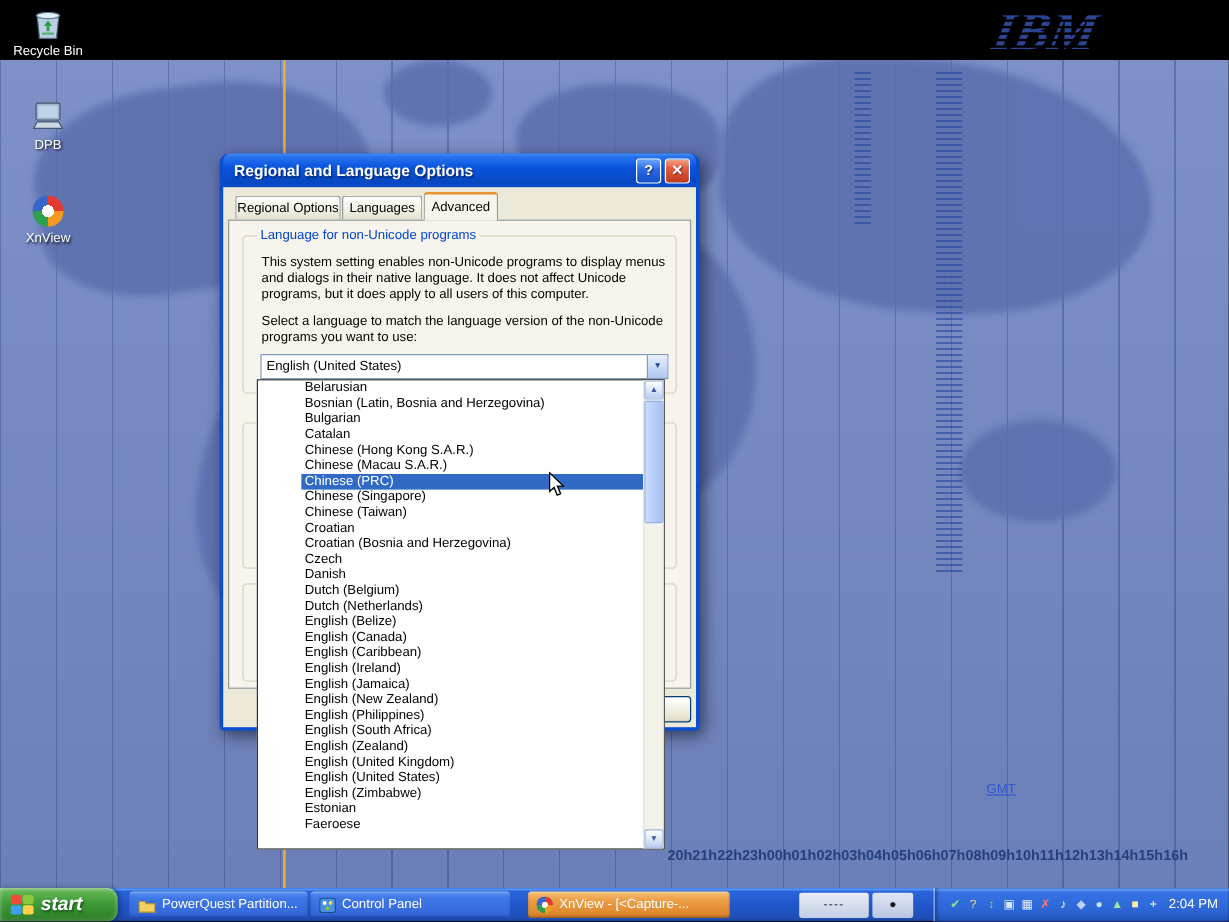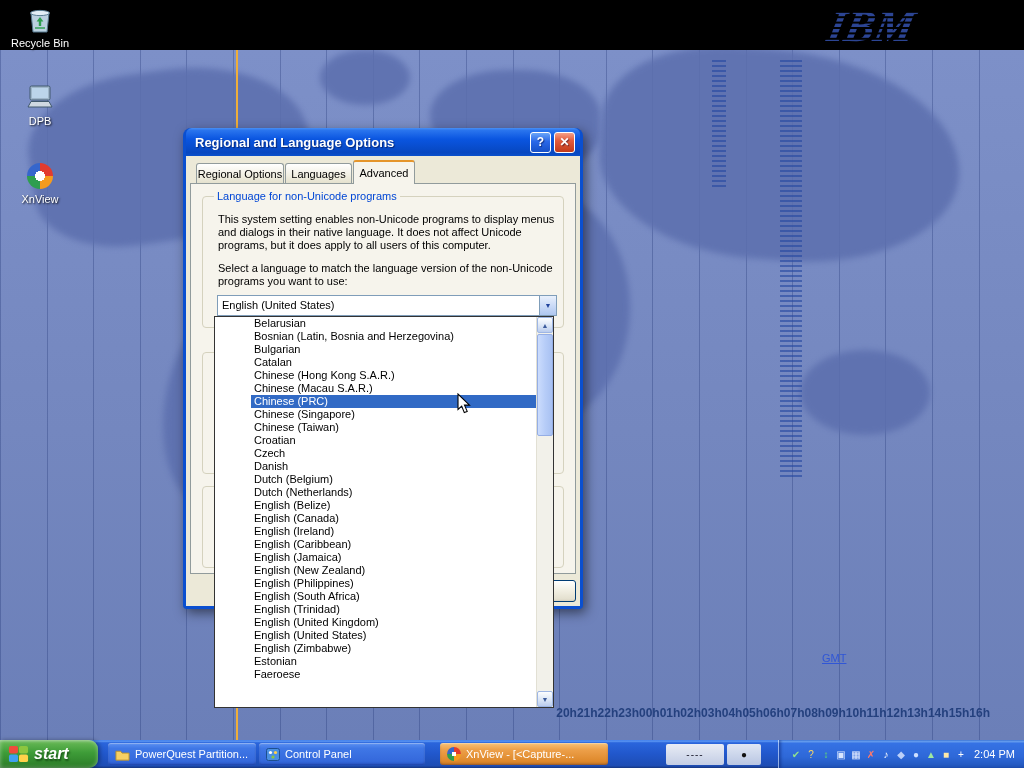--- a/index.html
+++ b/index.html
@@ -254,33 +254,34 @@
         <div class="dd-item">Belarusian</div>
         <div class="dd-item">Bosnian (Latin, Bosnia and Herzegovina)</div>
         <div class="dd-item">Bulgarian</div>
         <div class="dd-item">Catalan</div>
         <div class="dd-item">Chinese (Hong Kong S.A.R.)</div>
         <div class="dd-item">Chinese (Macau S.A.R.)</div>
         <div class="dd-item sel">Chinese (PRC)</div>
         <div class="dd-item">Chinese (Singapore)</div>
         <div class="dd-item">Chinese (Taiwan)</div>
         <div class="dd-item">Croatian</div>
+        <div class="dd-item">Croatian (Bosnia and Herzegovina)</div>
         <div class="dd-item">Czech</div>
         <div class="dd-item">Danish</div>
         <div class="dd-item">Dutch (Belgium)</div>
         <div class="dd-item">Dutch (Netherlands)</div>
         <div class="dd-item">English (Belize)</div>
         <div class="dd-item">English (Canada)</div>
+        <div class="dd-item">English (Caribbean)</div>
         <div class="dd-item">English (Ireland)</div>
-        <div class="dd-item">English (Caribbean)</div>
         <div class="dd-item">English (Jamaica)</div>
         <div class="dd-item">English (New Zealand)</div>
         <div class="dd-item">English (Philippines)</div>
         <div class="dd-item">English (South Africa)</div>
-        <div class="dd-item">English (Trinidad)</div>
+        <div class="dd-item">English (Zealand)</div>
         <div class="dd-item">English (United Kingdom)</div>
         <div class="dd-item">English (United States)</div>
         <div class="dd-item">English (Zimbabwe)</div>
         <div class="dd-item">Estonian</div>
         <div class="dd-item">Faeroese</div>
       </div>
     <div class="ddscroll">
       <div class="sbtn up">▲</div>
       <div class="sthumb"></div>
       <div class="sbtn down">▼</div>

